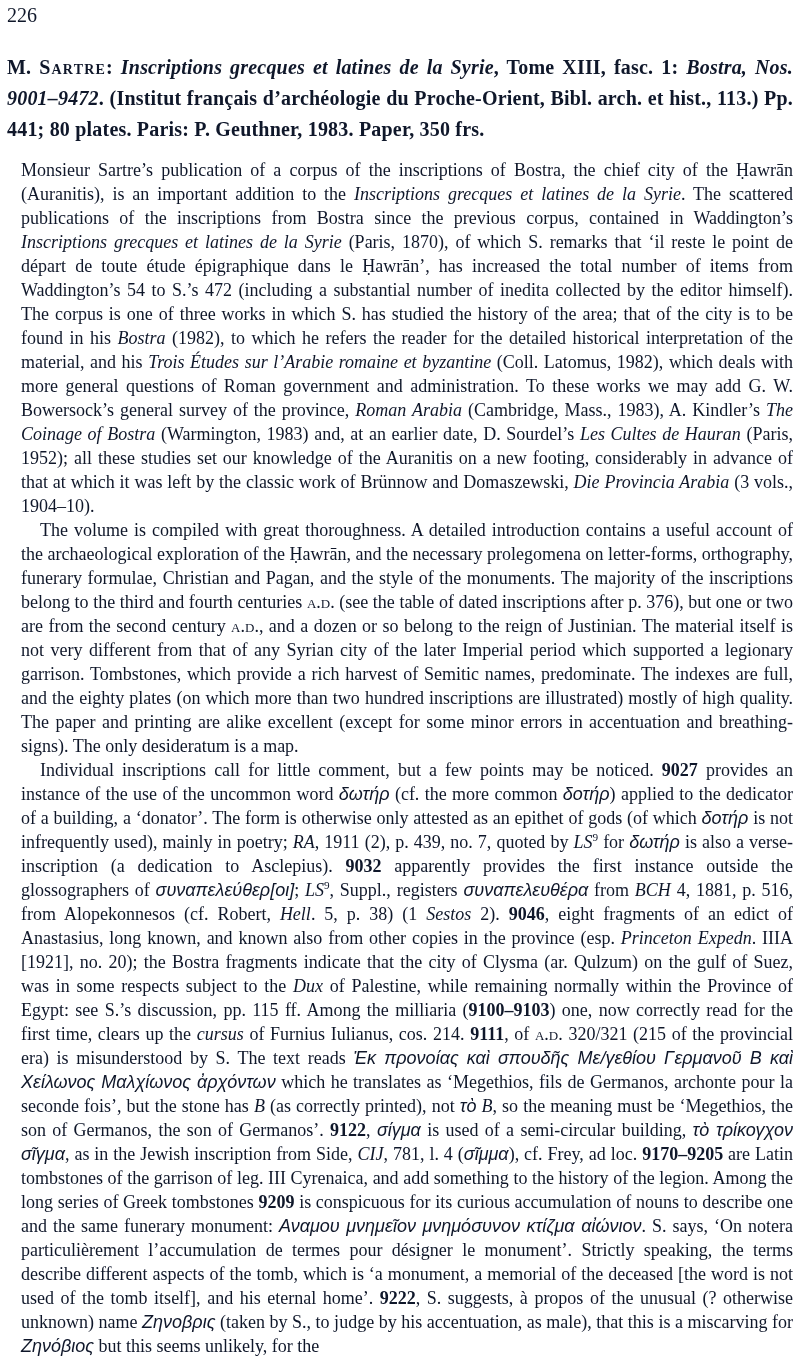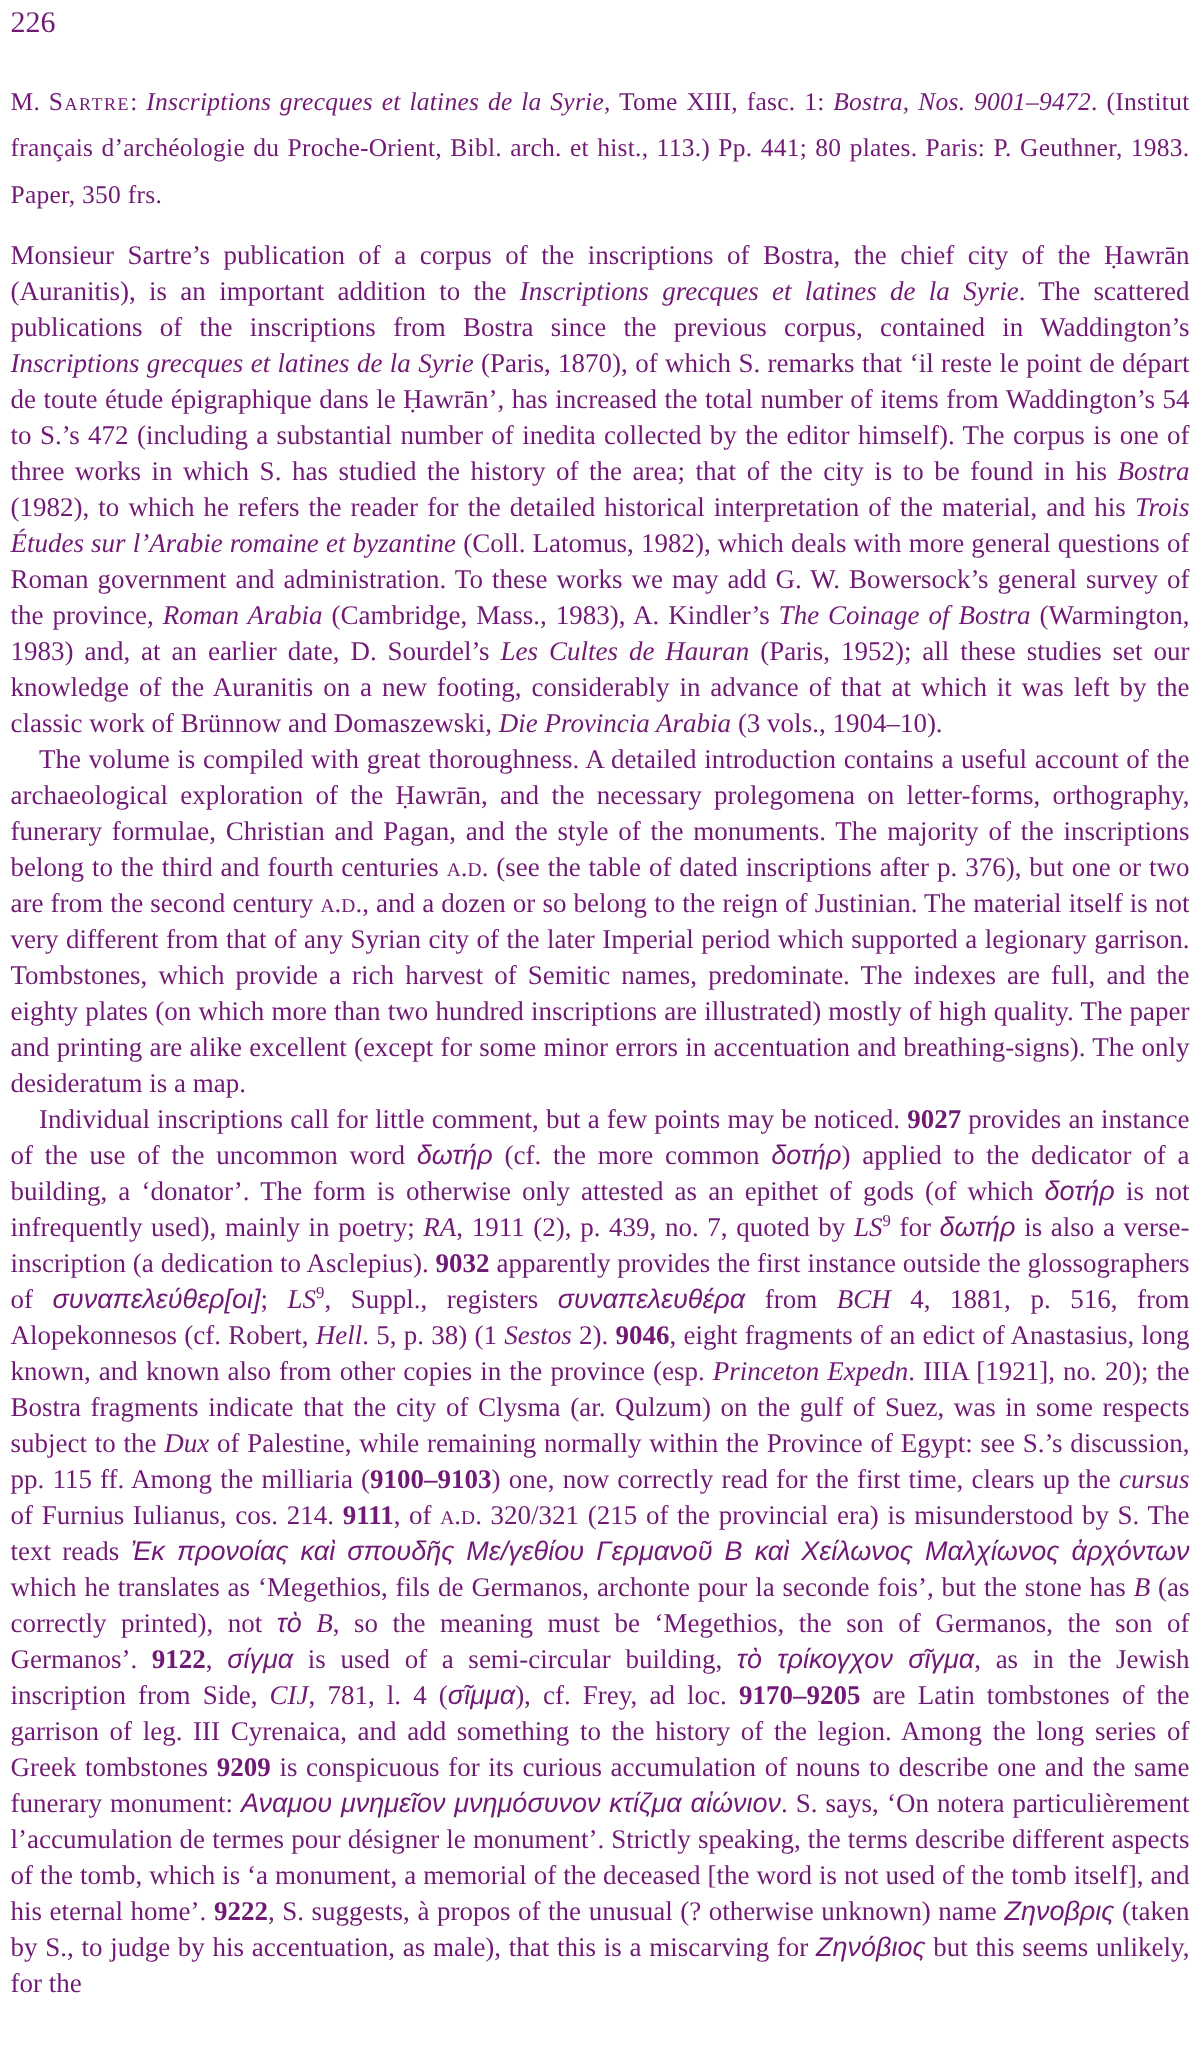--- a/index.html
+++ b/index.html
@@ -6,21 +6,21 @@
     margin: 0;
     padding: 0;
     background: #ffffff;
   }
   .page {
     position: relative;
     width: 800px;
     height: 1371px;
     overflow: hidden;
     background: #ffffff;
-    color: #701a75;
+    color: #0f172a;
     font-family: "Liberation Serif", "DejaVu Serif", serif;
     box-sizing: border-box;
     padding: 4px 7px 0 7px;
   }
   .running-head {
     position: relative;
     height: 24px;
   }
   .running-head .pageno {
     position: absolute;
@@ -36,29 +36,30 @@
     top: 2px;
     text-align: center;
     font-size: 15px;
     font-weight: bold;
     letter-spacing: 0.22em;
     word-spacing: 0.35em;
     line-height: 18px;
   }
   .review-heading {
     margin: 24px 0 0 0;
-    font-weight: normal;
-    font-size: 17px;
+    font-weight: bold;
+    font-size: 20px;
     line-height: 31px;
     text-align: justify;
     letter-spacing: 0.01em;
   }
   .review-heading .run-sc { letter-spacing: 0.06em; }
   .body-text {
     margin-top: 13px;
+    margin-left: 14px;
   }
   .para {
     margin: 0;
     font-size: 18px;
     line-height: 24px;
     text-align: justify;
     text-indent: 19px;
   }
   .para.no-indent { text-indent: 0; }
   .run-i { font-style: italic; }

